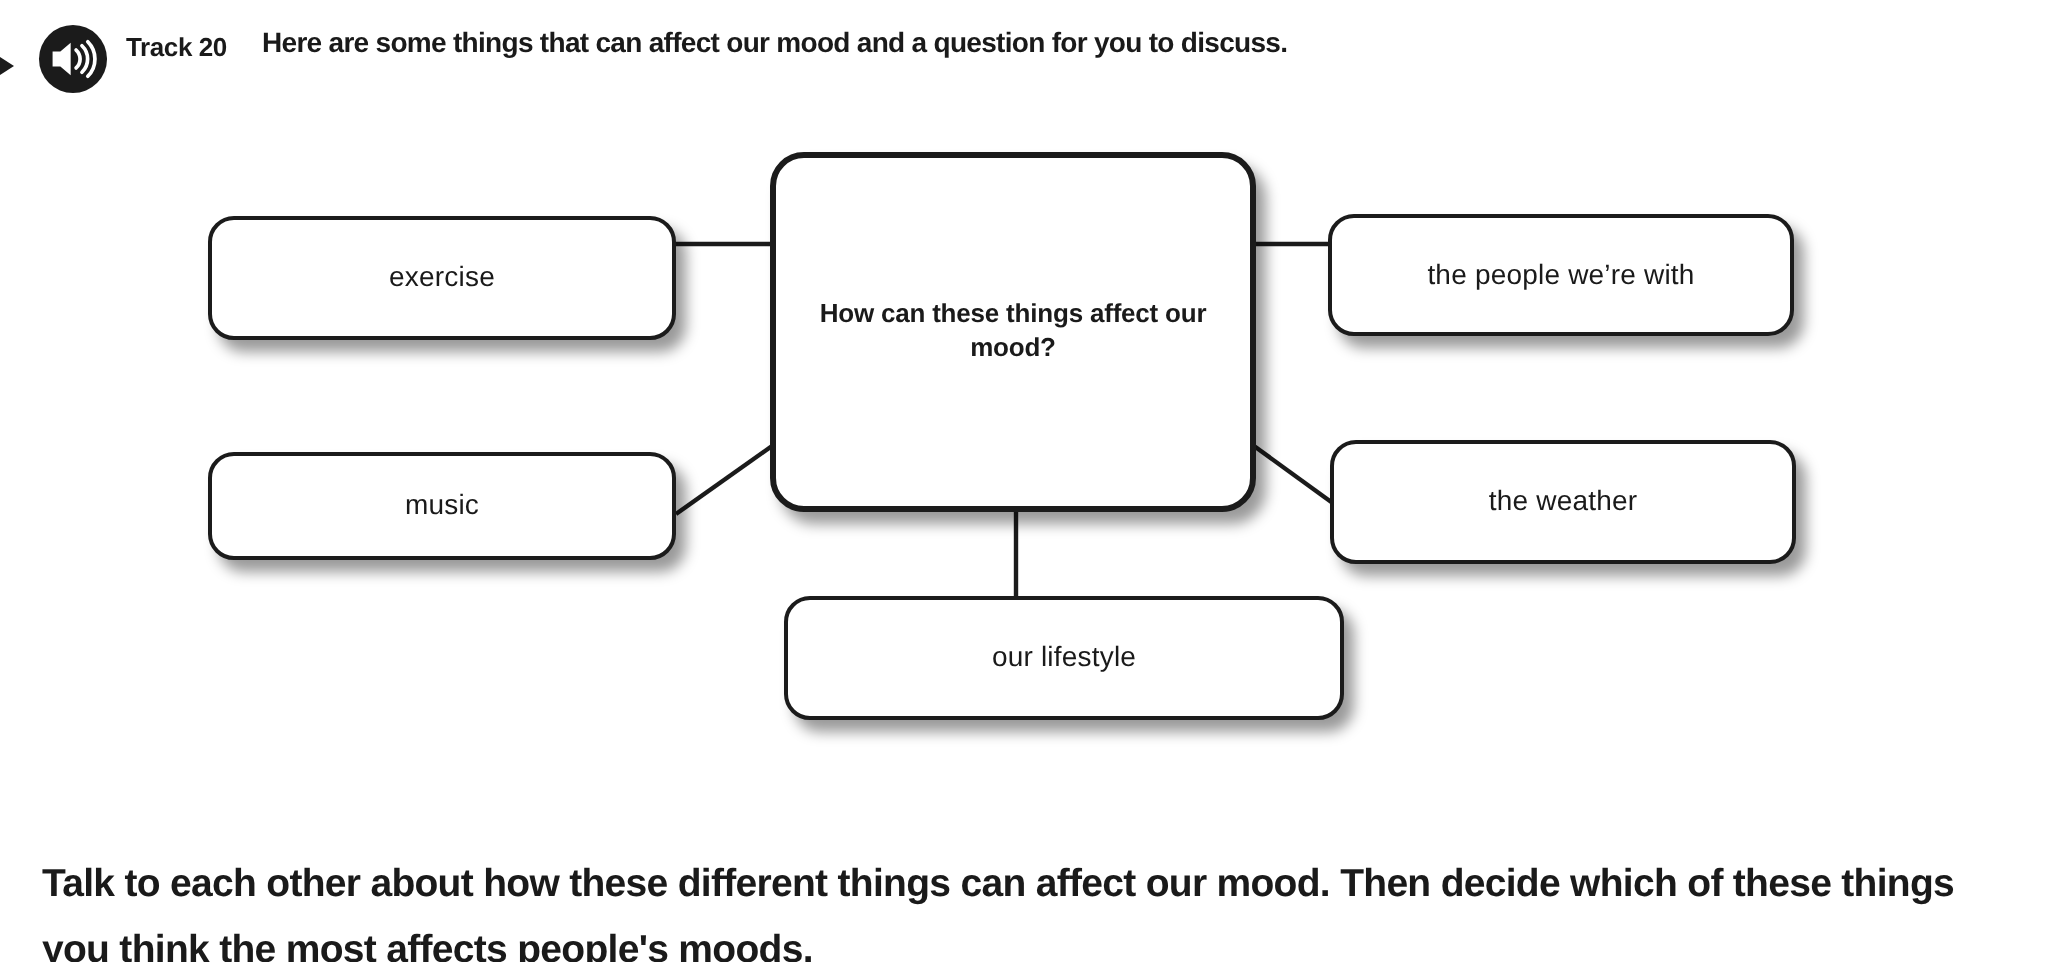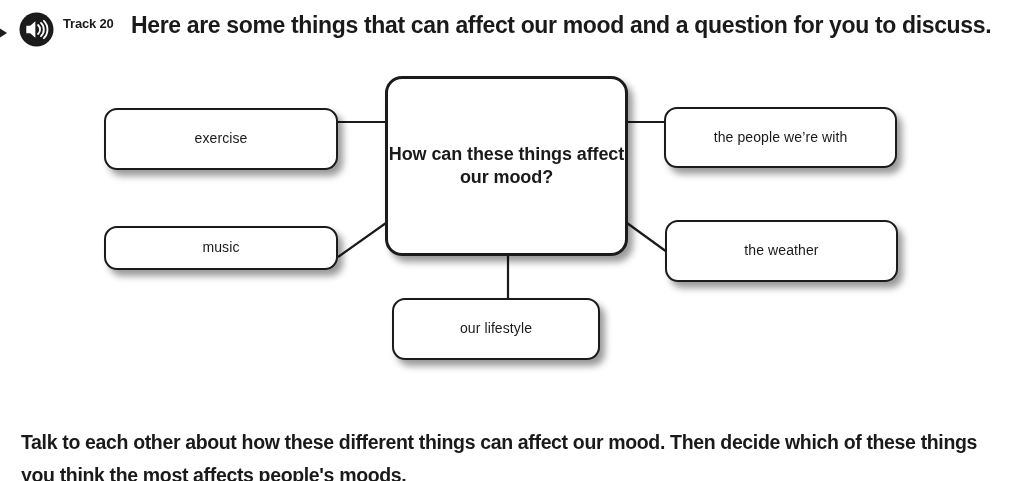--- a/index.html
+++ b/index.html
@@ -50,21 +50,21 @@
     font-weight: bold;
     letter-spacing: -0.2px;
     white-space: nowrap;
     line-height: 1;
   }
 
   #header-instruction {
     position: absolute;
     left: 131px;
     top: 14px;
-    font-size: 23px;
+    font-size: 14px;
     font-weight: bold;
     letter-spacing: -0.35px;
     white-space: nowrap;
     line-height: 1;
   }
 
   
   #mind-map {
     position: absolute;
     left: 0;
@@ -100,33 +100,33 @@
     letter-spacing: 0.1px;
     color: #1a1a1a;
     line-height: 1.22;
   }
 
   .node.central {
     border-width: 3px;
     border-radius: 17px;
   }
   .node.central .node-label {
-    font-size: 18px;
+    font-size: 13px;
     font-weight: bold;
     letter-spacing: -0.1px;
     line-height: 1.3;
   }
 
   
   #node-central        { left: 385px; top: 20px;  width: 243px; height: 180px; }
   #node-exercise       { left: 104px; top: 52px;  width: 234px; height: 62px; }
-  #node-music          { left: 104px; top: 170px; width: 234px; height: 44px; }
+  #node-music          { left: 104px; top: 170px; width: 234px; height: 54px; }
   #node-people         { left: 664px; top: 51px;  width: 233px; height: 61px; }
   #node-weather        { left: 665px; top: 164px; width: 233px; height: 62px; }
-  #node-lifestyle      { left: 392px; top: 242px; width: 208px; height: 62px; }
+  #node-lifestyle      { left: 392px; top: 242px; width: 280px; height: 62px; }
 
   
   #task-instruction {
     position: absolute;
     left: 21px;
     top: 406px;
     width: 960px;
     font-size: 19.5px;
     font-weight: bold;
     letter-spacing: -0.35px;

